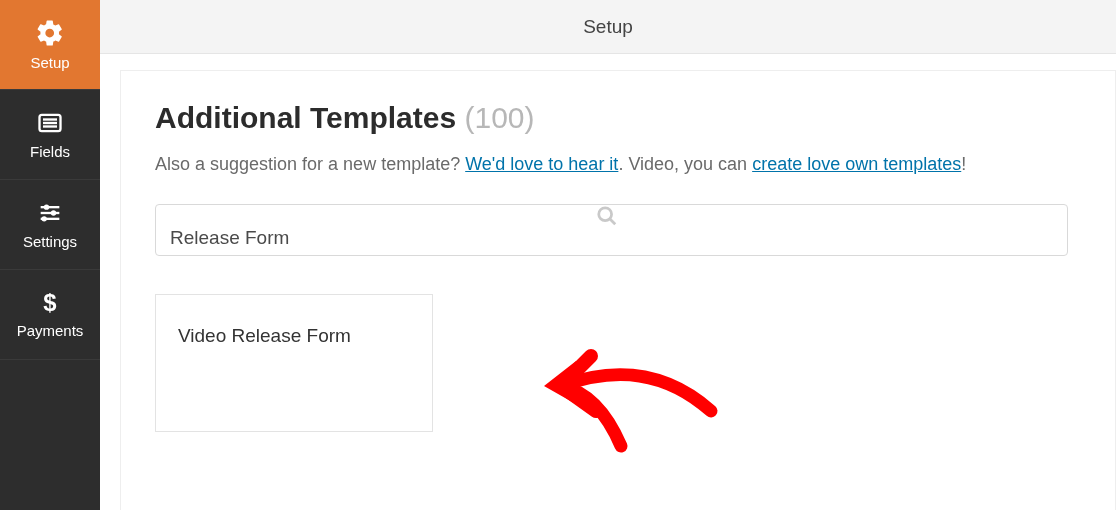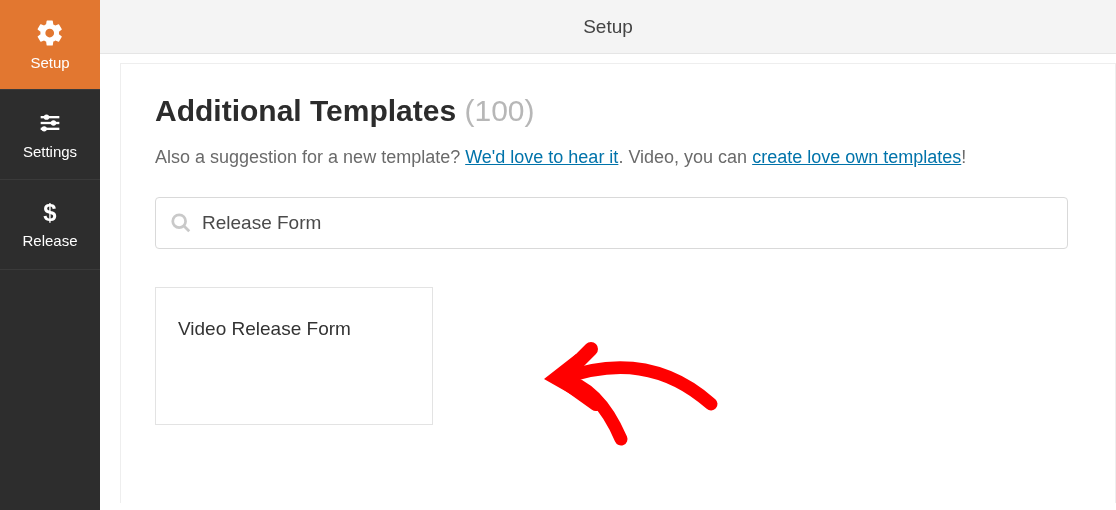--- a/index.html
+++ b/index.html
@@ -40,21 +40,21 @@
       width: 1016px; height: 54px;
       background: #f4f4f4;
       border-bottom: 1px solid #e5e5e5;
       display: flex;
       align-items: center;
       justify-content: center;
     }
     .topbar-title { font-size: 19px; color: #444; font-weight: 400; }
     .main {
       position: absolute;
-      left: 120px; top: 63px;
+      left: 120px; top: 70px;
       width: 996px;
       height: 440px;
       background: #fff;
       border: 1px solid #eee;
       padding: 30px 34px 0 34px;
       border-bottom: none;
     }
     .heading {
       font-size: 30px;
       font-weight: 600;
@@ -72,20 +72,21 @@
     .search-wrap {
       position: relative;
       width: 913px;
       height: 52px;
       border: 1px solid #d9d9d9;
       border-radius: 4px;
       display: flex;
       align-items: center;
       padding: 0 14px;
       margin-bottom: 38px;
+      flex-direction: column;
     }
     .search-icon { color: #c9c9c9; margin-right: 10px; }
     .search-input {
       border: none; outline: none;
       font-size: 19px;
       color: #4a4a4a;
       width: 100%;
       background: transparent;
     }
     .template-card {
@@ -114,37 +115,48 @@
     <span>
       <svg width="30" height="30" viewBox="0 0 24 24" fill="#fff">
           <path d="M19.14,12.94a7.07,7.07,0,0,0,.05-.94,7.07,7.07,0,0,0-.05-.94l2.11-1.65a.5.5,0,0,0,.12-.64l-2-3.46a.5.5,0,0,0-.61-.22l-2.49,1a7,7,0,0,0-1.62-.94l-.38-2.65A.5.5,0,0,0,13.77,2H9.77a.5.5,0,0,0-.5.42L8.89,5.07a7,7,0,0,0-1.62.94l-2.49-1a.5.5,0,0,0-.61.22l-2,3.46a.5.5,0,0,0,.12.64L4.4,11.06a7.07,7.07,0,0,0-.05.94,7.07,7.07,0,0,0,.05.94L2.29,14.59a.5.5,0,0,0-.12.64l2,3.46a.5.5,0,0,0,.61.22l2.49-1a7,7,0,0,0,1.62.94l.38,2.65a.5.5,0,0,0,.5.42h4a.5.5,0,0,0,.5-.42l.38-2.65a7,7,0,0,0,1.62-.94l2.49,1a.5.5,0,0,0,.61-.22l2-3.46a.5.5,0,0,0-.12-.64ZM11.77,15.5A3.5,3.5,0,1,1,15.27,12,3.5,3.5,0,0,1,11.77,15.5Z"></path>
         </svg>
     </span>
     <span class="sidebar-label">Setup</span>
   </div>
   <div class="sidebar-item">
     <span>
       <svg width="28" height="28" viewBox="0 0 24 24" fill="#fff">
+          <rect x="3" y="5" width="18" height="14" rx="2" fill="none" stroke="#fff" stroke-width="2"></rect>
+          <line x1="6" y1="9" x2="18" y2="9" stroke="#fff" stroke-width="2"></line>
+          <line x1="6" y1="12" x2="18" y2="12" stroke="#fff" stroke-width="2"></line>
+          <line x1="6" y1="15" x2="18" y2="15" stroke="#fff" stroke-width="2"></line>
+        </svg>
+    </span>
+    <span class="sidebar-label">Fields</span>
+  </div>
+  <div class="sidebar-item">
+    <span>
+      <svg width="28" height="28" viewBox="0 0 24 24" fill="#fff">
           <line x1="4" y1="7" x2="20" y2="7" stroke="#fff" stroke-width="2"></line>
           <circle cx="9" cy="7" r="2.3" fill="#fff"></circle>
           <line x1="4" y1="12" x2="20" y2="12" stroke="#fff" stroke-width="2"></line>
           <circle cx="15" cy="12" r="2.3" fill="#fff"></circle>
           <line x1="4" y1="17" x2="20" y2="17" stroke="#fff" stroke-width="2"></line>
           <circle cx="7" cy="17" r="2.3" fill="#fff"></circle>
         </svg>
     </span>
     <span class="sidebar-label">Settings</span>
   </div>
   <div class="sidebar-item">
     <span>
       <svg width="26" height="26" viewBox="0 0 24 24" fill="#fff">
           <text x="12" y="19" text-anchor="middle" font-size="22" font-weight="bold" fill="#fff">$</text>
         </svg>
     </span>
-    <span class="sidebar-label">Release</span>
+    <span class="sidebar-label">Payments</span>
   </div>
 </nav>
 
 <header class="topbar">
   <span class="topbar-title">Setup</span>
 </header>
 
 <main class="main">
   <h1 class="heading">
     <span>Additional Templates</span>

